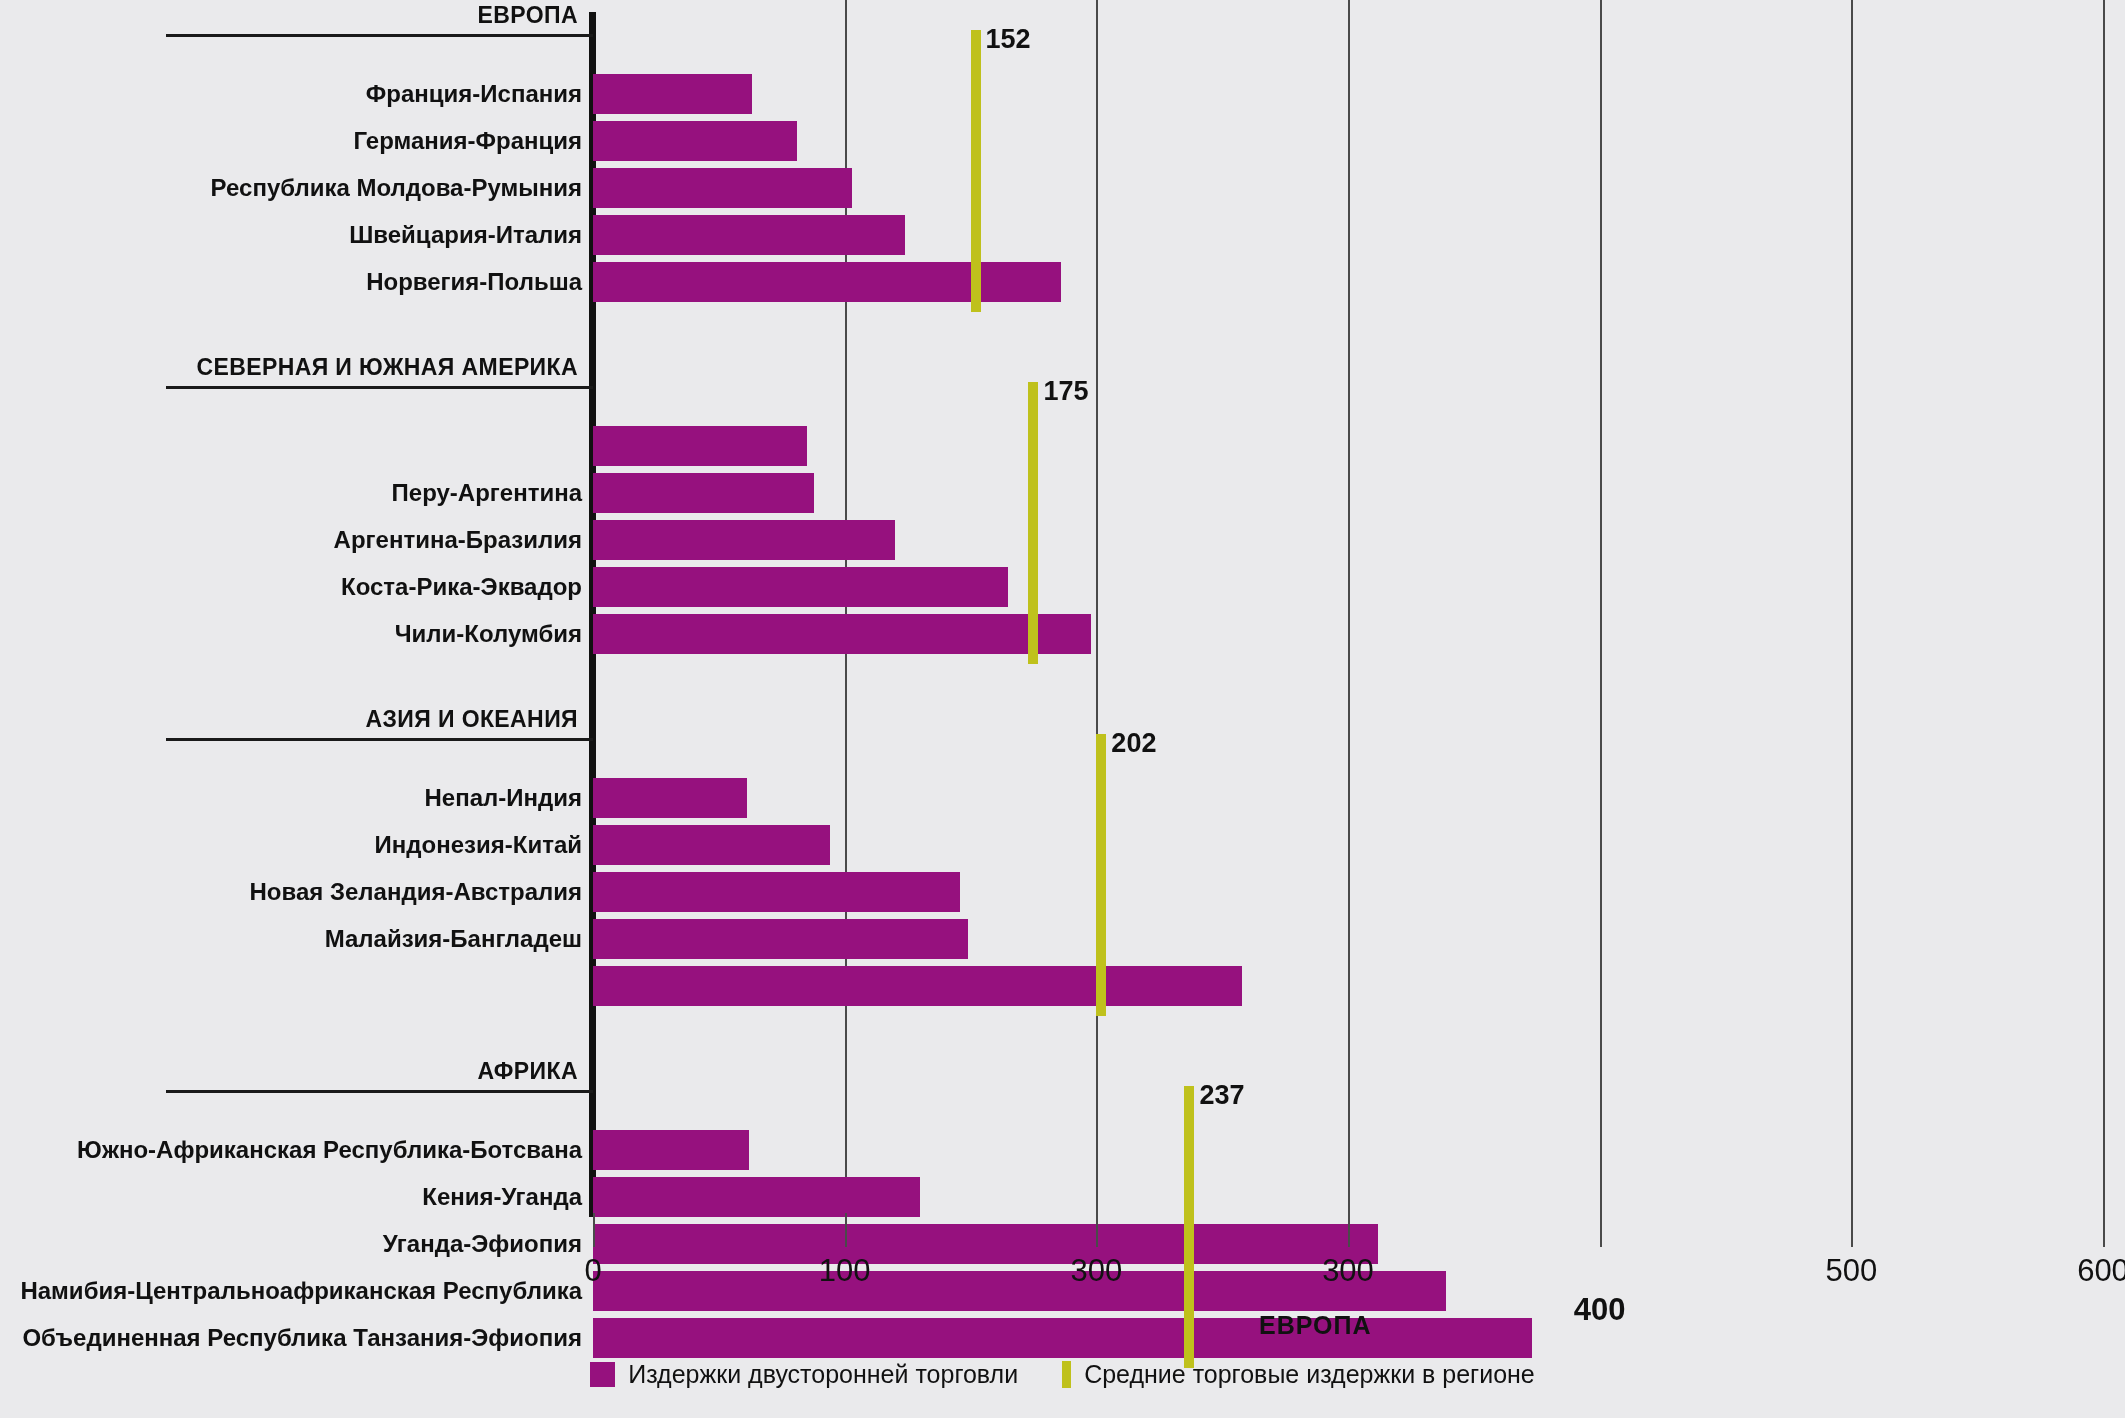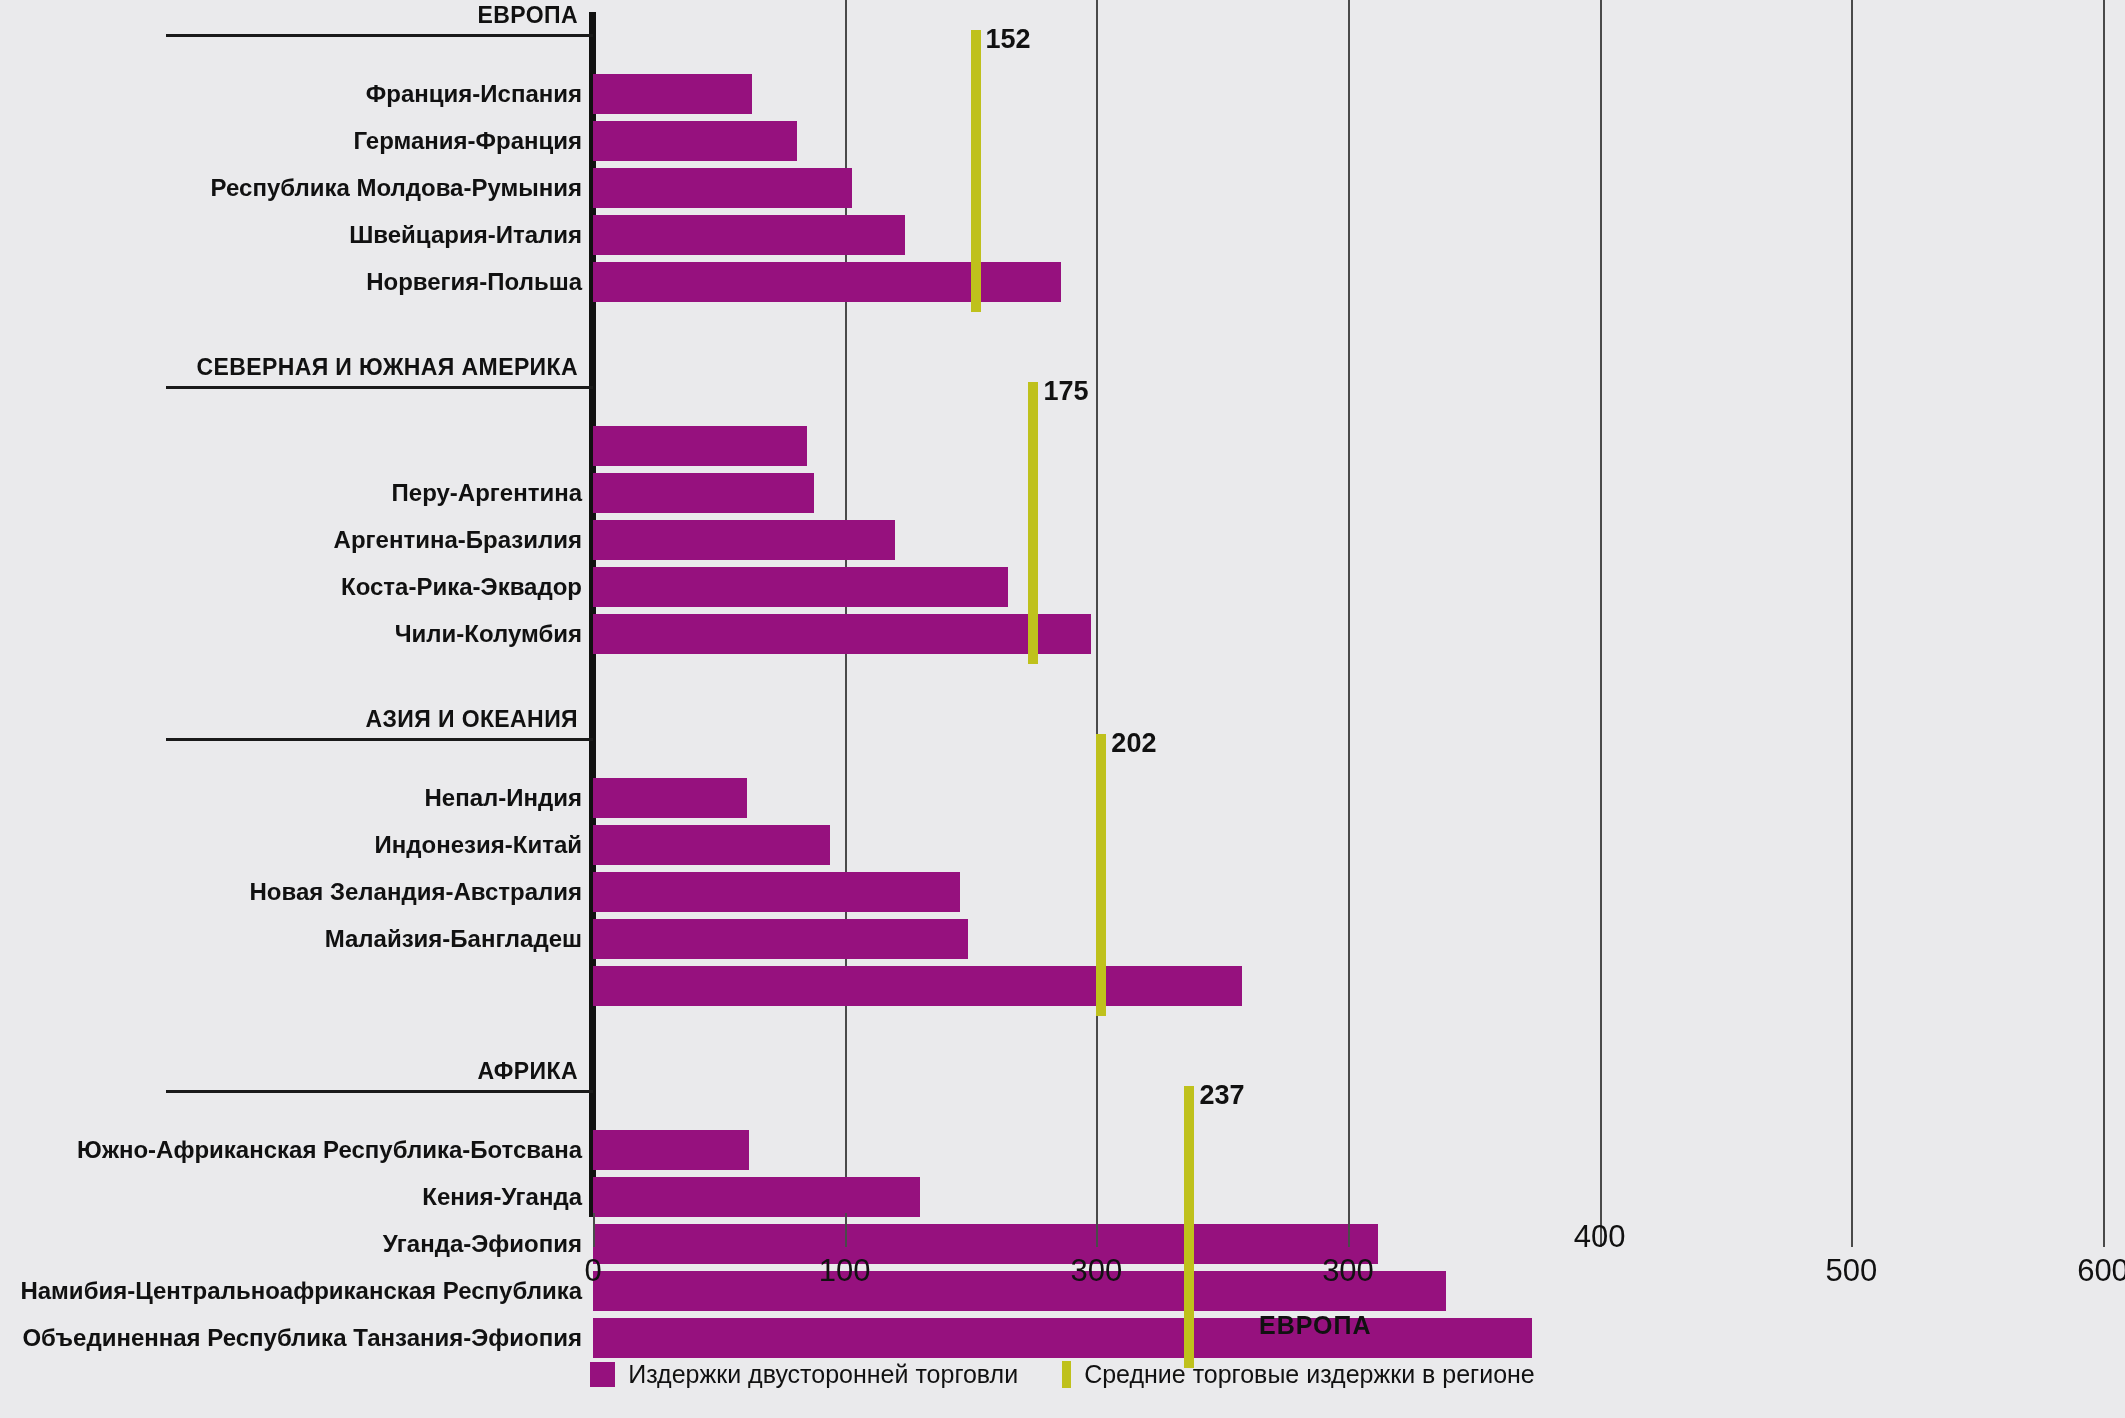--- a/index.html
+++ b/index.html
@@ -202,21 +202,21 @@
   <div id="xaxis-layer">
       <div class="tick" style="left: 593px; top: 1213px;"></div>
       <div class="tick-label" style="left: 533px; top: 1253px;">0</div>
       <div class="tick" style="left: 844.67px; top: 1213px;"></div>
       <div class="tick-label" style="left: 784.67px; top: 1253px;">100</div>
       <div class="tick" style="left: 1096.34px; top: 1213px;"></div>
       <div class="tick-label" style="left: 1036.34px; top: 1253px;">300</div>
       <div class="tick" style="left: 1348.01px; top: 1213px;"></div>
       <div class="tick-label" style="left: 1288.01px; top: 1253px;">300</div>
       <div class="tick" style="left: 1599.68px; top: 1213px;"></div>
-      <div class="tick-label" style="left: 1539.68px; top: 1219px;">400</div>
+      <div class="tick-label" style="left: 1539.68px; top: 1292px; font-weight: bold;">400</div>
       <div class="tick" style="left: 1851.35px; top: 1213px;"></div>
       <div class="tick-label" style="left: 1791.35px; top: 1253px;">500</div>
       <div class="tick" style="left: 2103.02px; top: 1213px;"></div>
       <div class="tick-label" style="left: 2043.02px; top: 1253px;">600</div>
     </div>
 
   <div class="axis-title" id="axis-title" style="left: 1259px; top: 1311px;">ЕВРОПА</div>
 
   <div class="legend">
     <div class="legend-item">

